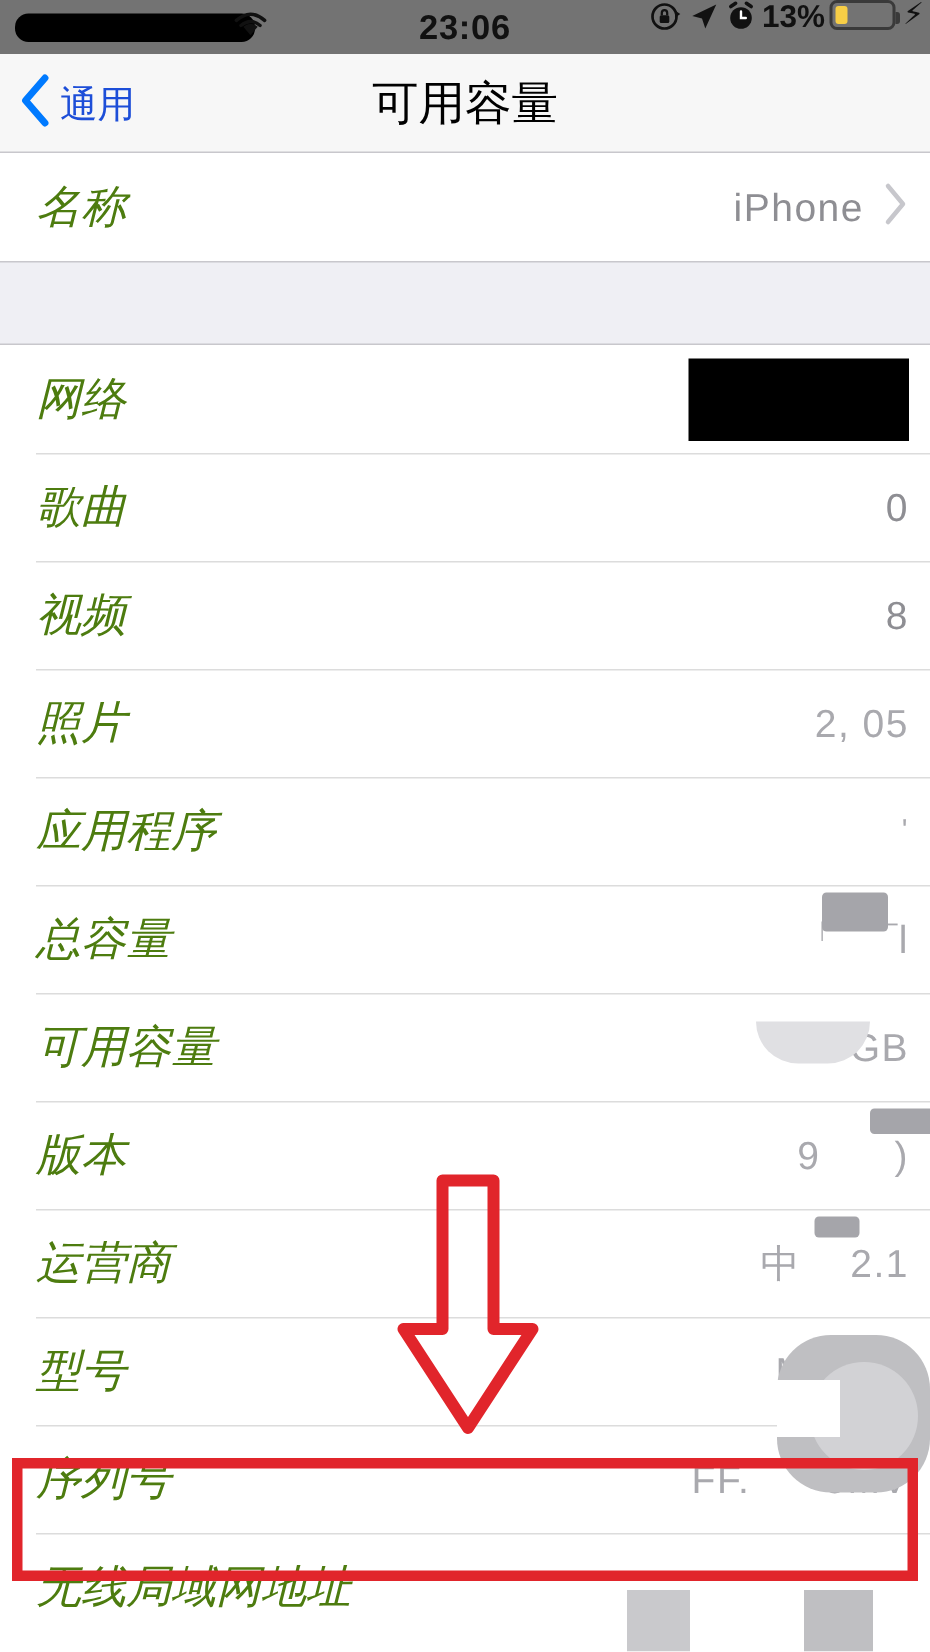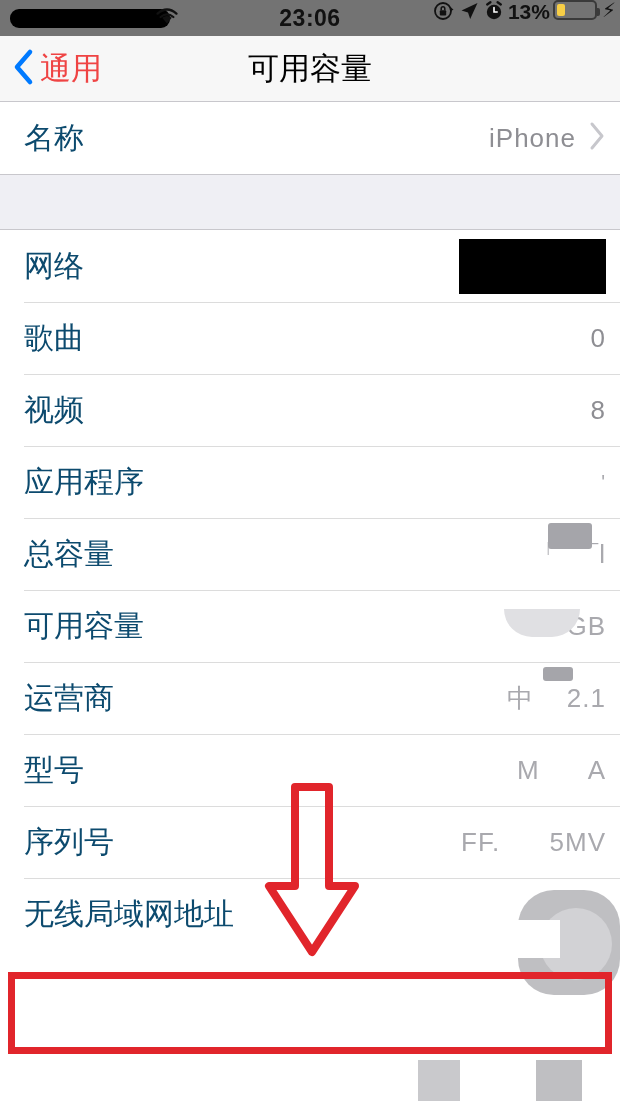--- a/index.html
+++ b/index.html
@@ -49,39 +49,39 @@
   
   .navbar{
     height:66px; background:#F7F7F7; position:relative;
     border-bottom:1px solid #C8C7CC;
   }
   .back-btn{
     position:absolute; left:12px; top:0; height:66px;
     display:flex; align-items:center; gap:6px; cursor:pointer;
   }
   .chev-back{ display:block; }
-  .back-label{ font-size:31px; color:#ef4444;text-align:center; }
+  .back-label{ font-size:25px; color:#1d4ed8;text-align:center; }
   .nav-title{
     position:absolute; left:0; right:0; line-height:66px;
     text-align:center; font-size:31px; color:#000; font-weight:500;
   }
 
   
   .section{ background:#fff; }
   .gap{ background:#EFEFF4; height:56px;
         border-top:1px solid #C8C7CC; border-bottom:1px solid #C8C7CC; }
   .row{
     height:72px; display:flex; align-items:center;
     padding:0 14px 0 24px; position:relative; background:#fff;
   }
   .row + .row::before{
     content:""; position:absolute; left:24px; right:0; top:0;
     height:1px; background:#DCDCDC;
   }
-  .row-label{ font-size:30px; color:#0c4a6e; flex:0 0 auto; }
+  .row-label{ font-size:30px; color:#4d7c0f; flex:0 0 auto;font-style:italic; }
   .row-value{
     margin-left:auto; font-size:26px; color:#8E8E93;
     white-space:pre; letter-spacing:1px;
   }
   .row-value.faint{ color:#A9A9AE; }
   .chev-right{ margin-left:12px; display:block; }
 
   .redact-box{ width:147px; height:55px; background:#000; margin-left:auto; }
 
   
@@ -188,20 +188,24 @@
     <div class="row">
       <span class="row-label">歌曲</span>
       <span class="row-value">0</span>
     </div>
 
     <div class="row">
       <span class="row-label">视频</span>
       <span class="row-value">8</span>
     </div>
 
+    <div class="row">
+      <span class="row-label">照片</span>
+      <span class="row-value faint">2, 05</span>
+    </div>
 
     <div class="row">
       <span class="row-label">应用程序</span>
       <span class="row-value faint" style="font-size:20px">'</span>
     </div>
 
     <div class="row">
       <span class="row-label">总容量</span>
       <span class="val-wrap">
         <span class="row-value faint">「   ¯l</span>
@@ -211,20 +215,27 @@
     </div>
 
     <div class="row">
       <span class="row-label">可用容量</span>
       <span class="val-wrap">
         <span class="row-value faint">GB</span>
         <span class="smudge" style="left:-62px; top:-2px; width:76px; height:28px; border-radius:0 0 34px 34px; background:#E0E0E3;"></span>
       </span>
     </div>
 
+    <div class="row">
+      <span class="row-label">版本</span>
+      <span class="val-wrap">
+        <span class="row-value faint">9      )</span>
+        <span class="smudge" style="left:48px; top:-16px; width:48px; height:17px;"></span>
+      </span>
+    </div>
 
     <div class="row">
       <span class="row-label">运营商</span>
       <span class="val-wrap">
         <span class="row-value faint">中    2.1</span>
         <span class="smudge" style="left:36px; top:-14px; width:30px; height:14px;"></span>
       </span>
     </div>
 
     <div class="row">

